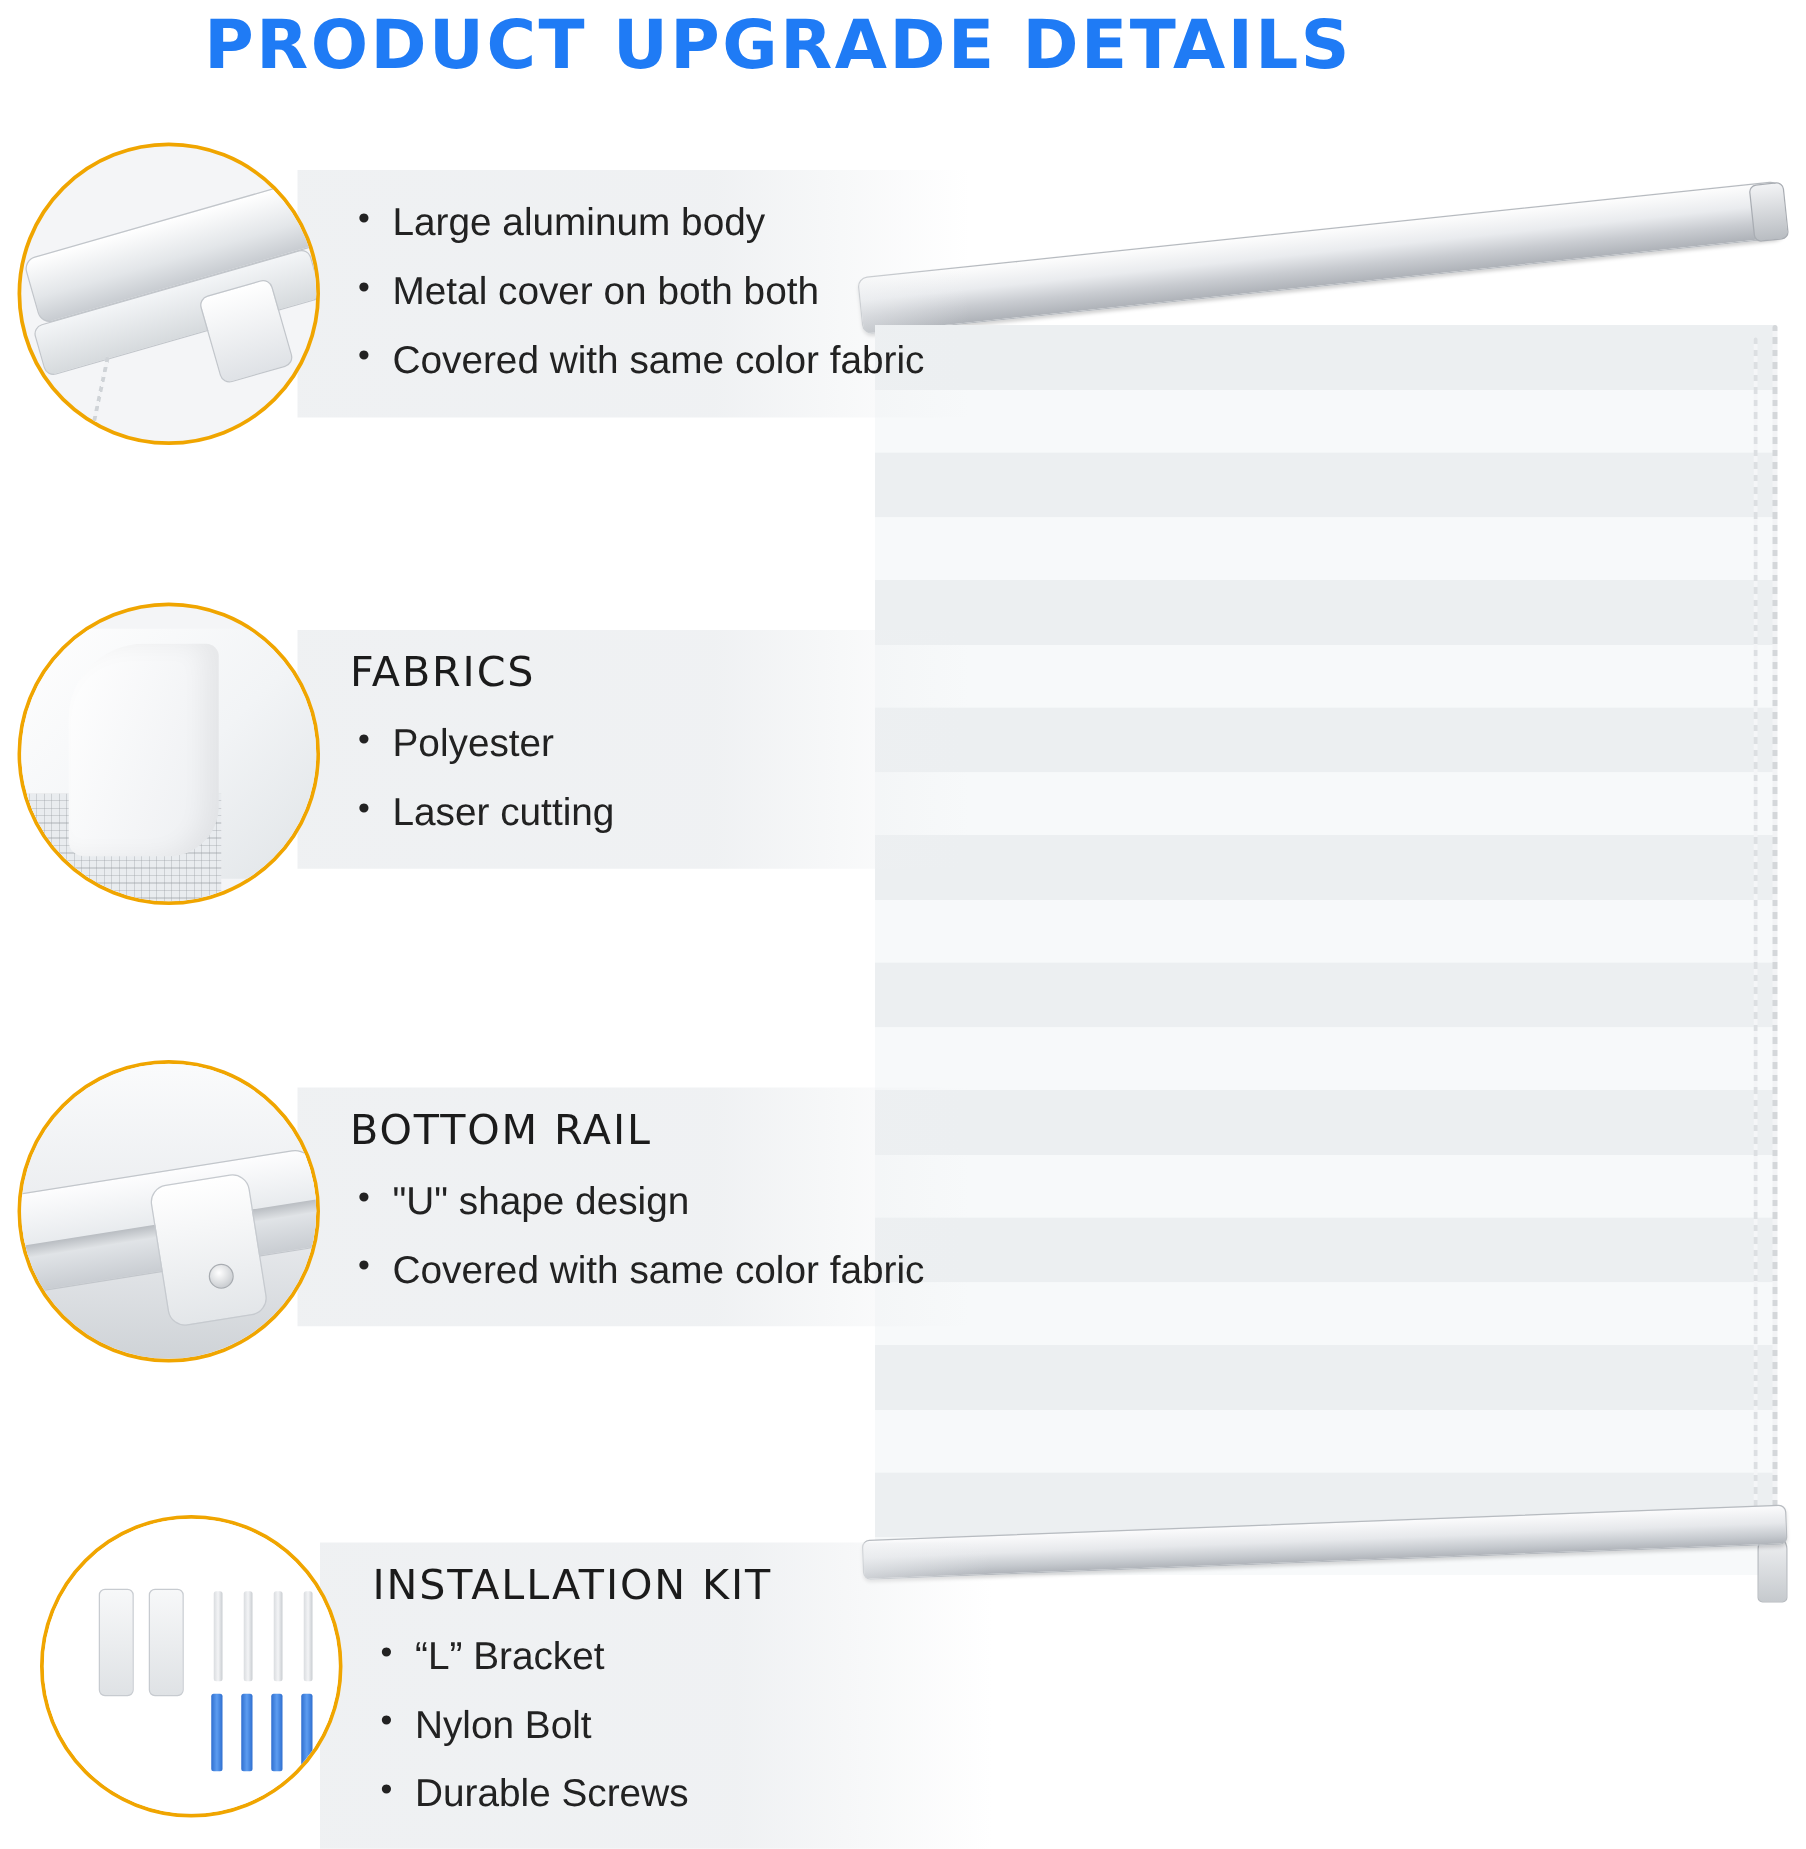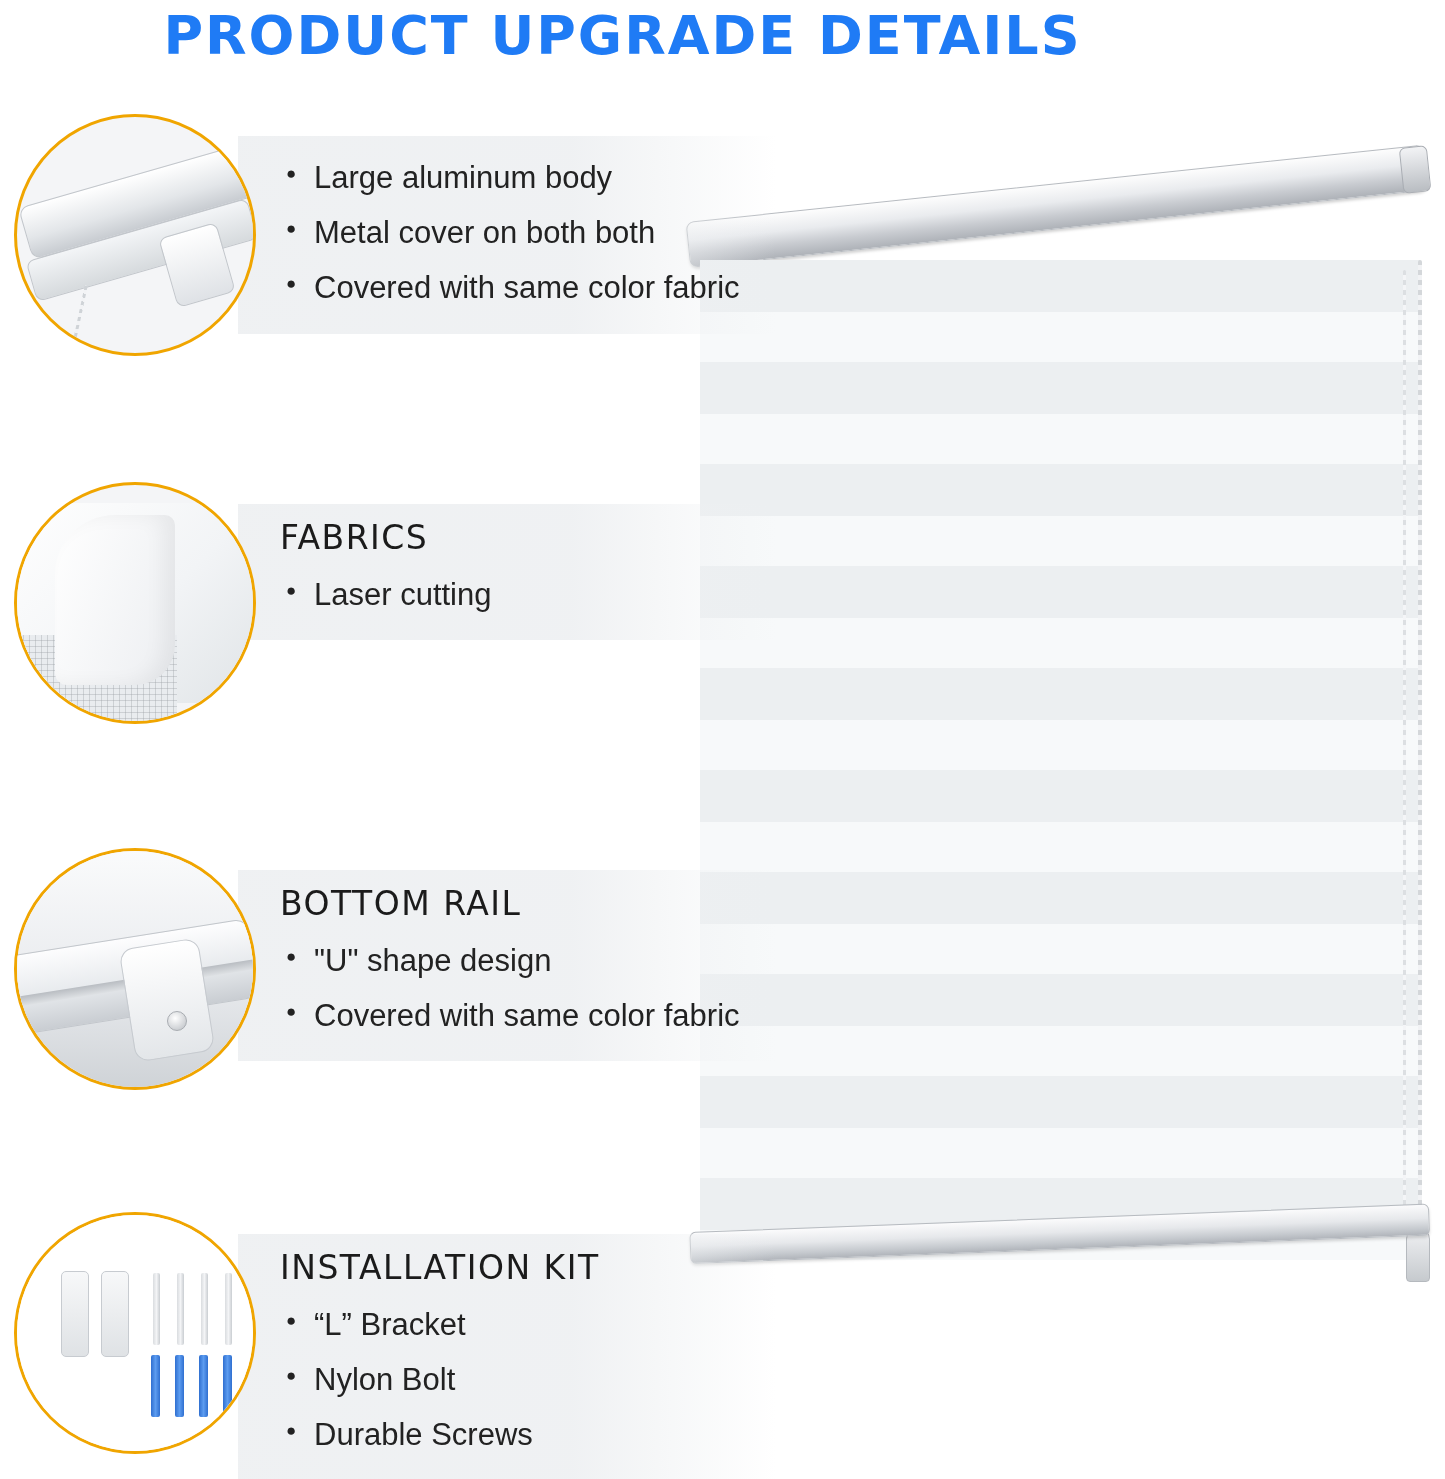--- a/index.html
+++ b/index.html
@@ -373,20 +373,21 @@
   <div class="thumb">
     <div class="thumb-inner art-fabric">
       <div class="sheet"></div>
       <div class="mesh"></div>
       <div class="roll"></div>
     </div>
   </div>
   <div class="panel">
     <h2>FABRICS</h2>
     <ul>
+      <li>Polyester</li>
       <li>Laser cutting</li>
     </ul>
   </div>
 </div>
 
 <div class="feature" style="left:14px; top:848px;">
   <div class="thumb">
     <div class="thumb-inner art-rail">
       <div class="bg"></div>
       <div class="tube"></div>
@@ -397,21 +398,21 @@
   </div>
   <div class="panel">
     <h2>BOTTOM RAIL</h2>
     <ul>
       <li>"U" shape design</li>
       <li>Covered with same color fabric</li>
     </ul>
   </div>
 </div>
 
-<div class="feature" style="left:14px; top:1212px;">
+<div class="feature" style="left:32px; top:1212px;">
   <div class="thumb">
     <div class="thumb-inner art-kit">
       <div class="bgk"></div>
       <div class="bracket b1"></div>
       <div class="bracket b2"></div>
       <div class="screwpin s1"></div>
       <div class="screwpin s2"></div>
       <div class="screwpin s3"></div>
       <div class="screwpin s4"></div>
       <div class="anchor a1"></div>

